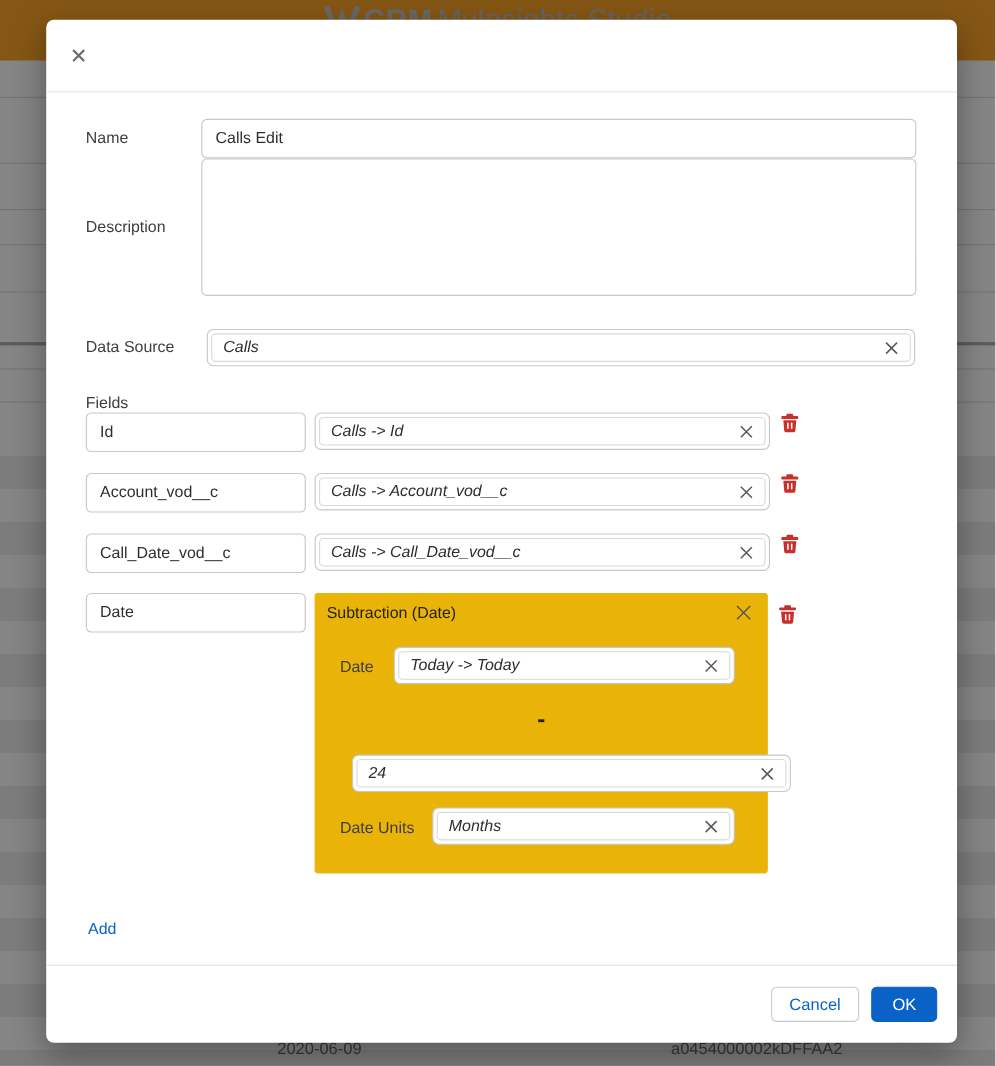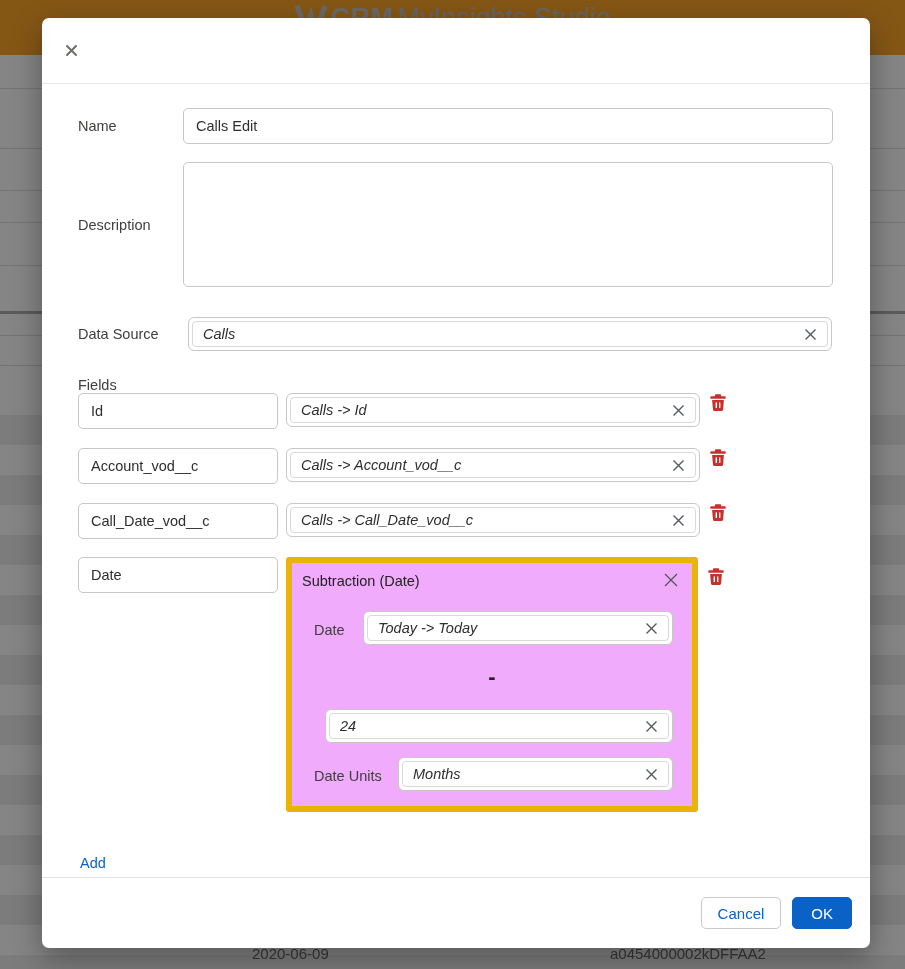--- a/index.html
+++ b/index.html
@@ -36,21 +36,21 @@
   .modal{position:absolute;left:42px;top:18px;width:828px;height:930px;background:#fff;
     border-radius:7px;box-shadow:0 10px 30px rgba(0,0,0,.35);z-index:10;display:flex;flex-direction:column;}
   .modal-header{flex:none;height:66px;border-bottom:1px solid #e6e6e6;display:flex;align-items:center;padding:0 20px 0 18px;}
   .modal-title{font-size:20px;font-weight:400;color:#1b1b1b;flex:1;}
   .close-btn{background:none;border:none;cursor:pointer;width:22px;height:22px;display:flex;align-items:center;justify-content:center;padding:0;margin-right:4px;}
   .modal-body{flex:1;overflow:hidden;padding:24px 37px 0 36px;}
   .modal-footer{flex:none;height:71px;border-top:1px solid #e0e0e0;display:flex;align-items:center;justify-content:flex-end;gap:11px;padding:0 18px 0 0;}
 
   .form-row{display:flex;align-items:center;}
   .form-row .label{width:105px;flex:none;font-size:14.5px;color:var(--label-gray);}
-  .row-name{margin-bottom:18px;}
+  .row-name{}
   .row-desc{margin-bottom:30px;}
   .row-ds{margin-bottom:16px;}
   .fields-row{align-items:flex-start;flex-direction:column;}
   .fields-row .label{padding-top:10px;}
 
   .tbox{height:36px;border:1px solid var(--border-gray);border-radius:5px;background:#fff;
     display:flex;align-items:center;padding:0 12px;font-size:14.5px;color:var(--text-dark);}
   .tbox.name-input{width:650px;}
   .descbox{width:650px;height:125px;border:1px solid var(--border-gray);border-radius:5px;background:#fff;position:relative;}
 
@@ -62,27 +62,27 @@
 
   .fields-col{flex:1;}
   .field-line{display:flex;align-items:flex-start;margin-bottom:19px;}
   .field-line:nth-child(3){margin-bottom:18px;}
   .fname{width:200px;margin-right:8px;flex:none;}
   .fcombo{width:414px;flex:none;}
   .trash-btn{background:none;border:none;cursor:pointer;margin-left:9px;padding:0;display:flex;align-items:center;}
   .formula-line{align-items:flex-start;margin-bottom:0;}
   .formula-line .trash-btn{margin-top:10px;}
 
-  .sub-panel{position:relative;width:412px;height:255px;border:6px solid #eab308;border-radius:3px;background:#f0abfc;flex:none;}
+  .sub-panel{position:relative;width:412px;height:255px;border:1px solid #eab308;border-radius:3px;background:#eab308;flex:none;}
   .sub-title{position:absolute;left:10px;top:10px;font-size:14.5px;color:#222;}
   .sub-close{position:absolute;right:11px;top:7px;background:none;border:none;cursor:pointer;padding:0;}
   .sub-date-label{position:absolute;left:22px;top:59px;font-size:14.5px;color:var(--label-gray);}
   .sub-date-combo{position:absolute;left:71px;top:48px;width:310px;}
   .sub-minus{position:absolute;left:0;right:0;top:100px;height:28px;line-height:28px;text-align:center;font-size:22px;font-weight:bold;color:#222;}
-  .sub-amount-combo{position:absolute;left:33px;top:146px;width:348px;}
+  .sub-amount-combo{position:absolute;left:33px;top:146px;width:399px;}
   .sub-units-label{position:absolute;left:22px;top:205px;font-size:14.5px;color:var(--label-gray);text-align:center;}
   .sub-units-combo{position:absolute;left:106px;top:194px;width:275px;}
 
   .add-link{display:inline-block;margin:43px 0 0 2px;font-size:14.5px;color:var(--accent-blue);cursor:pointer;text-decoration:none;}
 
   .btn{height:32px;border-radius:5px;font-size:15px;font-family:"Liberation Sans",sans-serif;cursor:pointer;}
   .btn-cancel{background:#fff;border:1px solid #c9c9c9;color:var(--accent-blue);padding:0 16px;}
   .btn-ok{background:var(--accent-blue);border:1px solid var(--accent-blue);color:#fff;padding:0 18px;}
 </style>
 </head>

